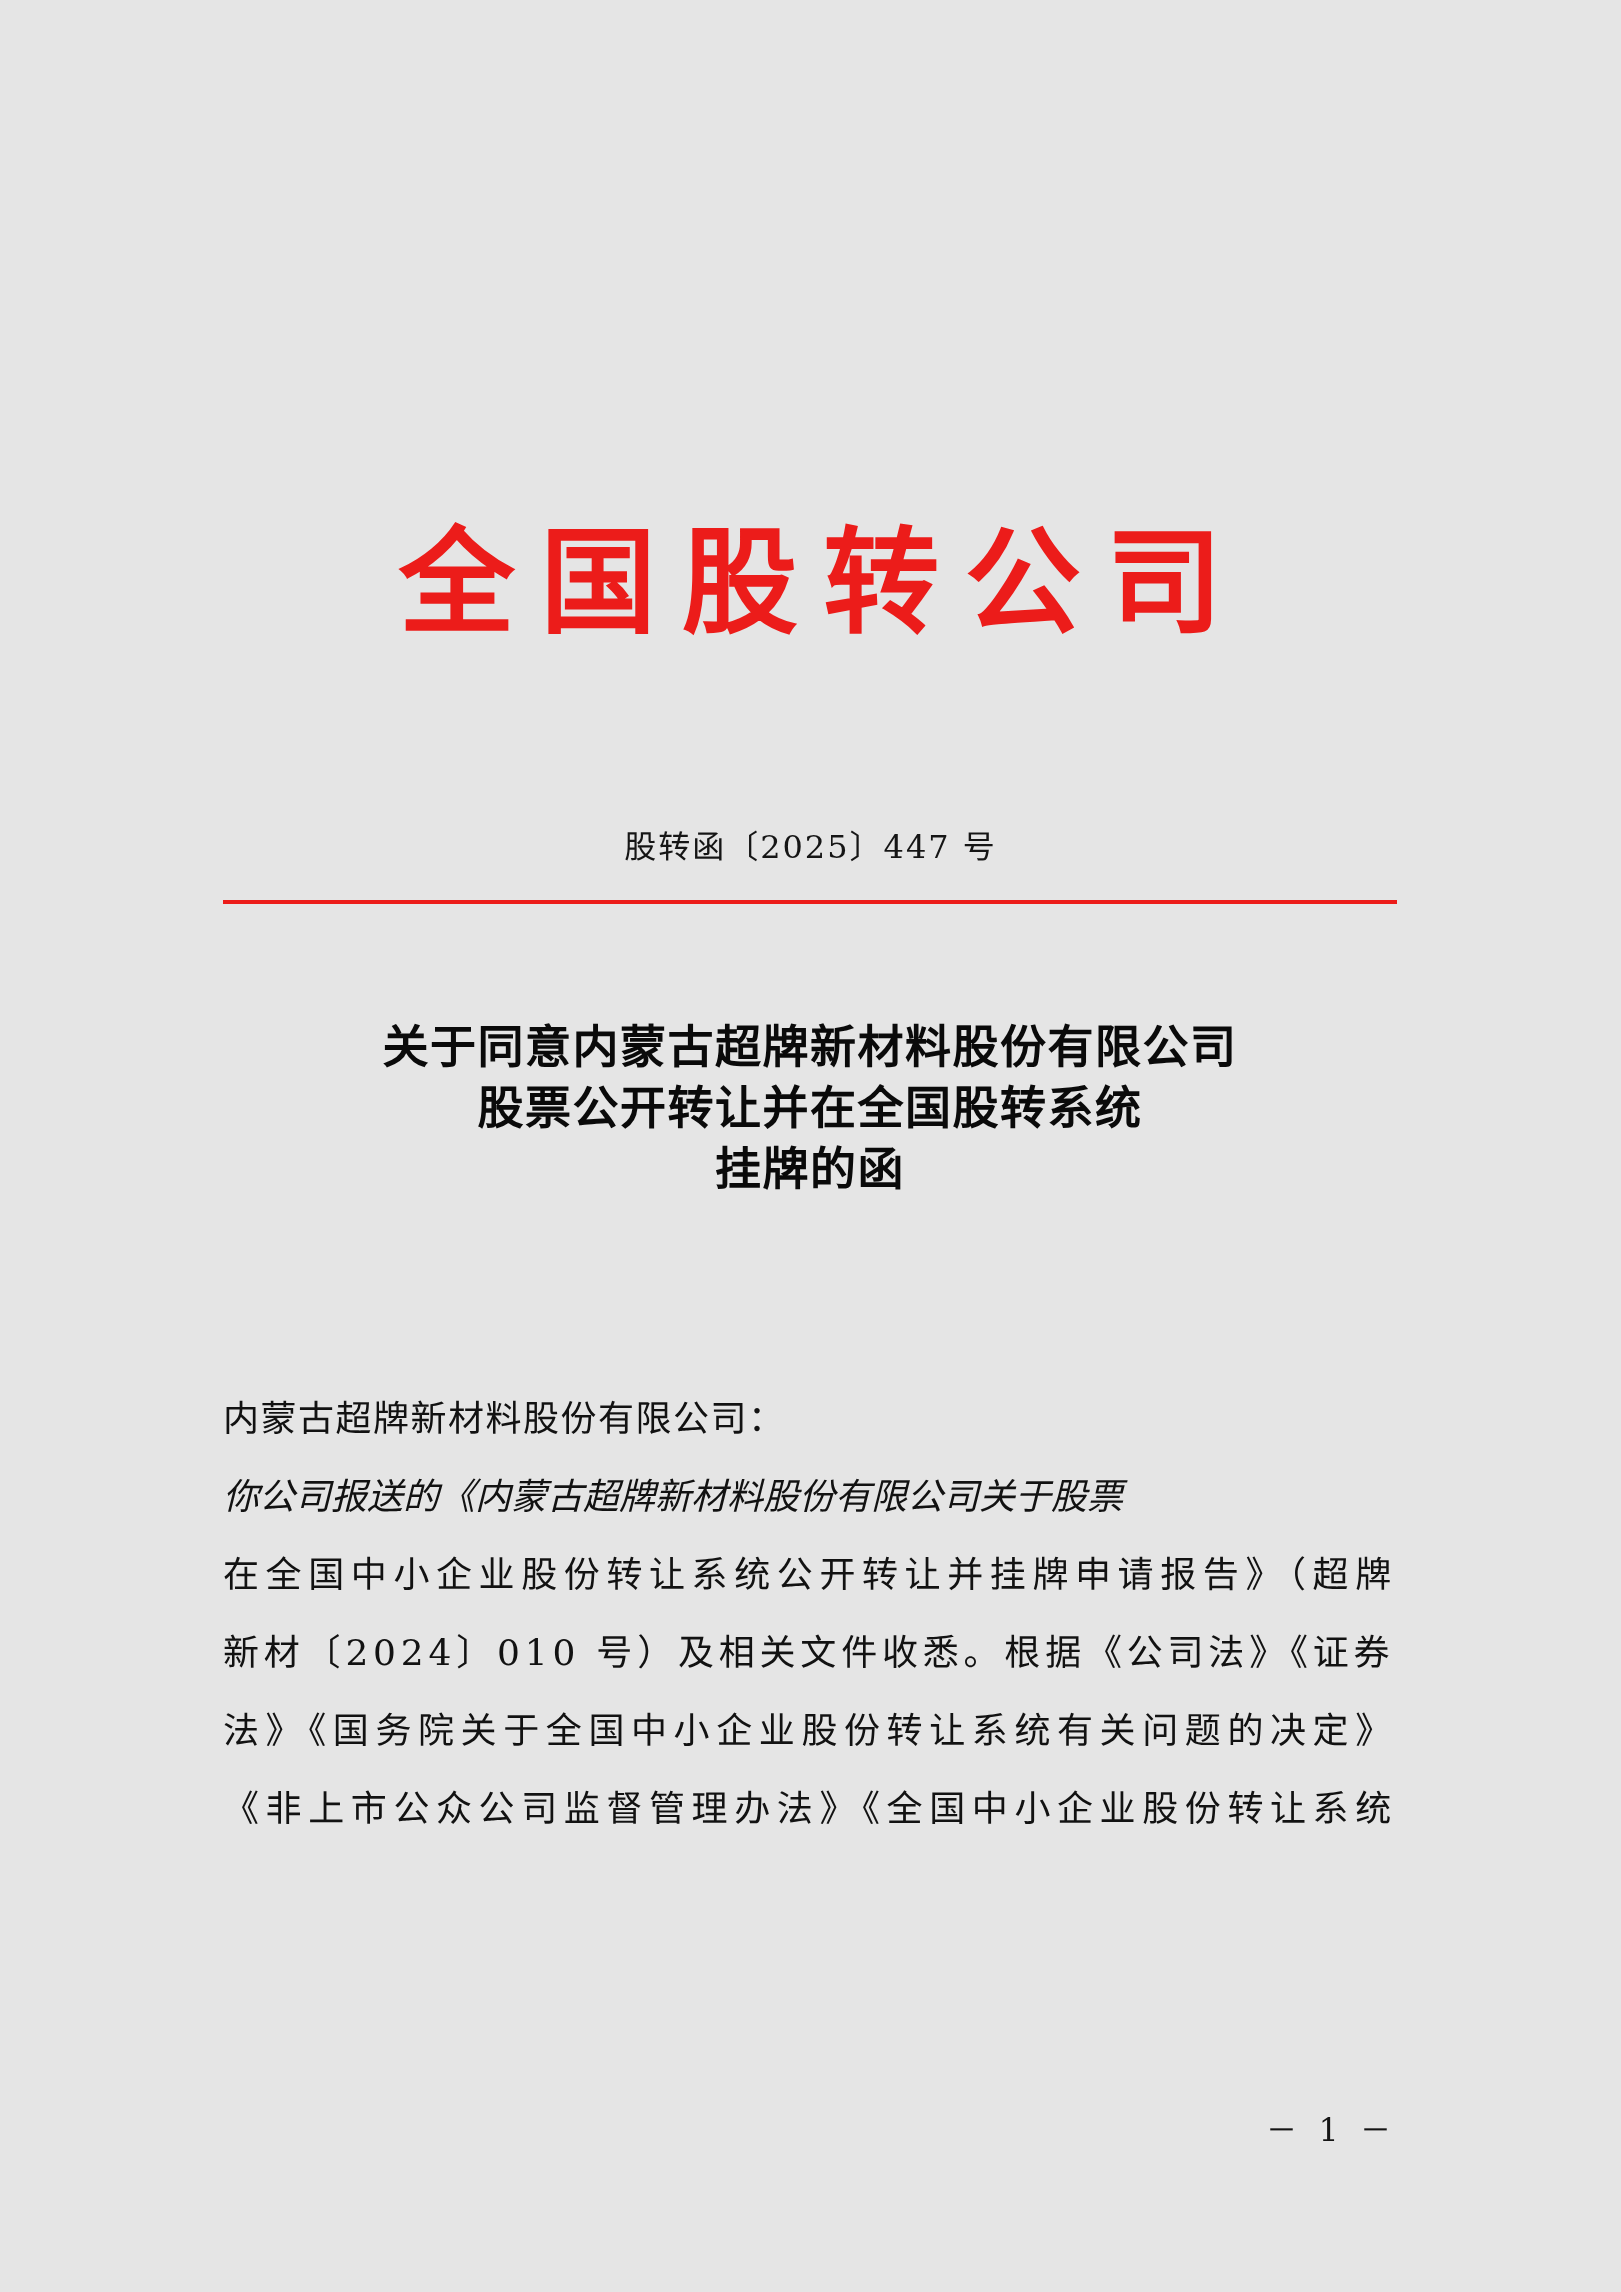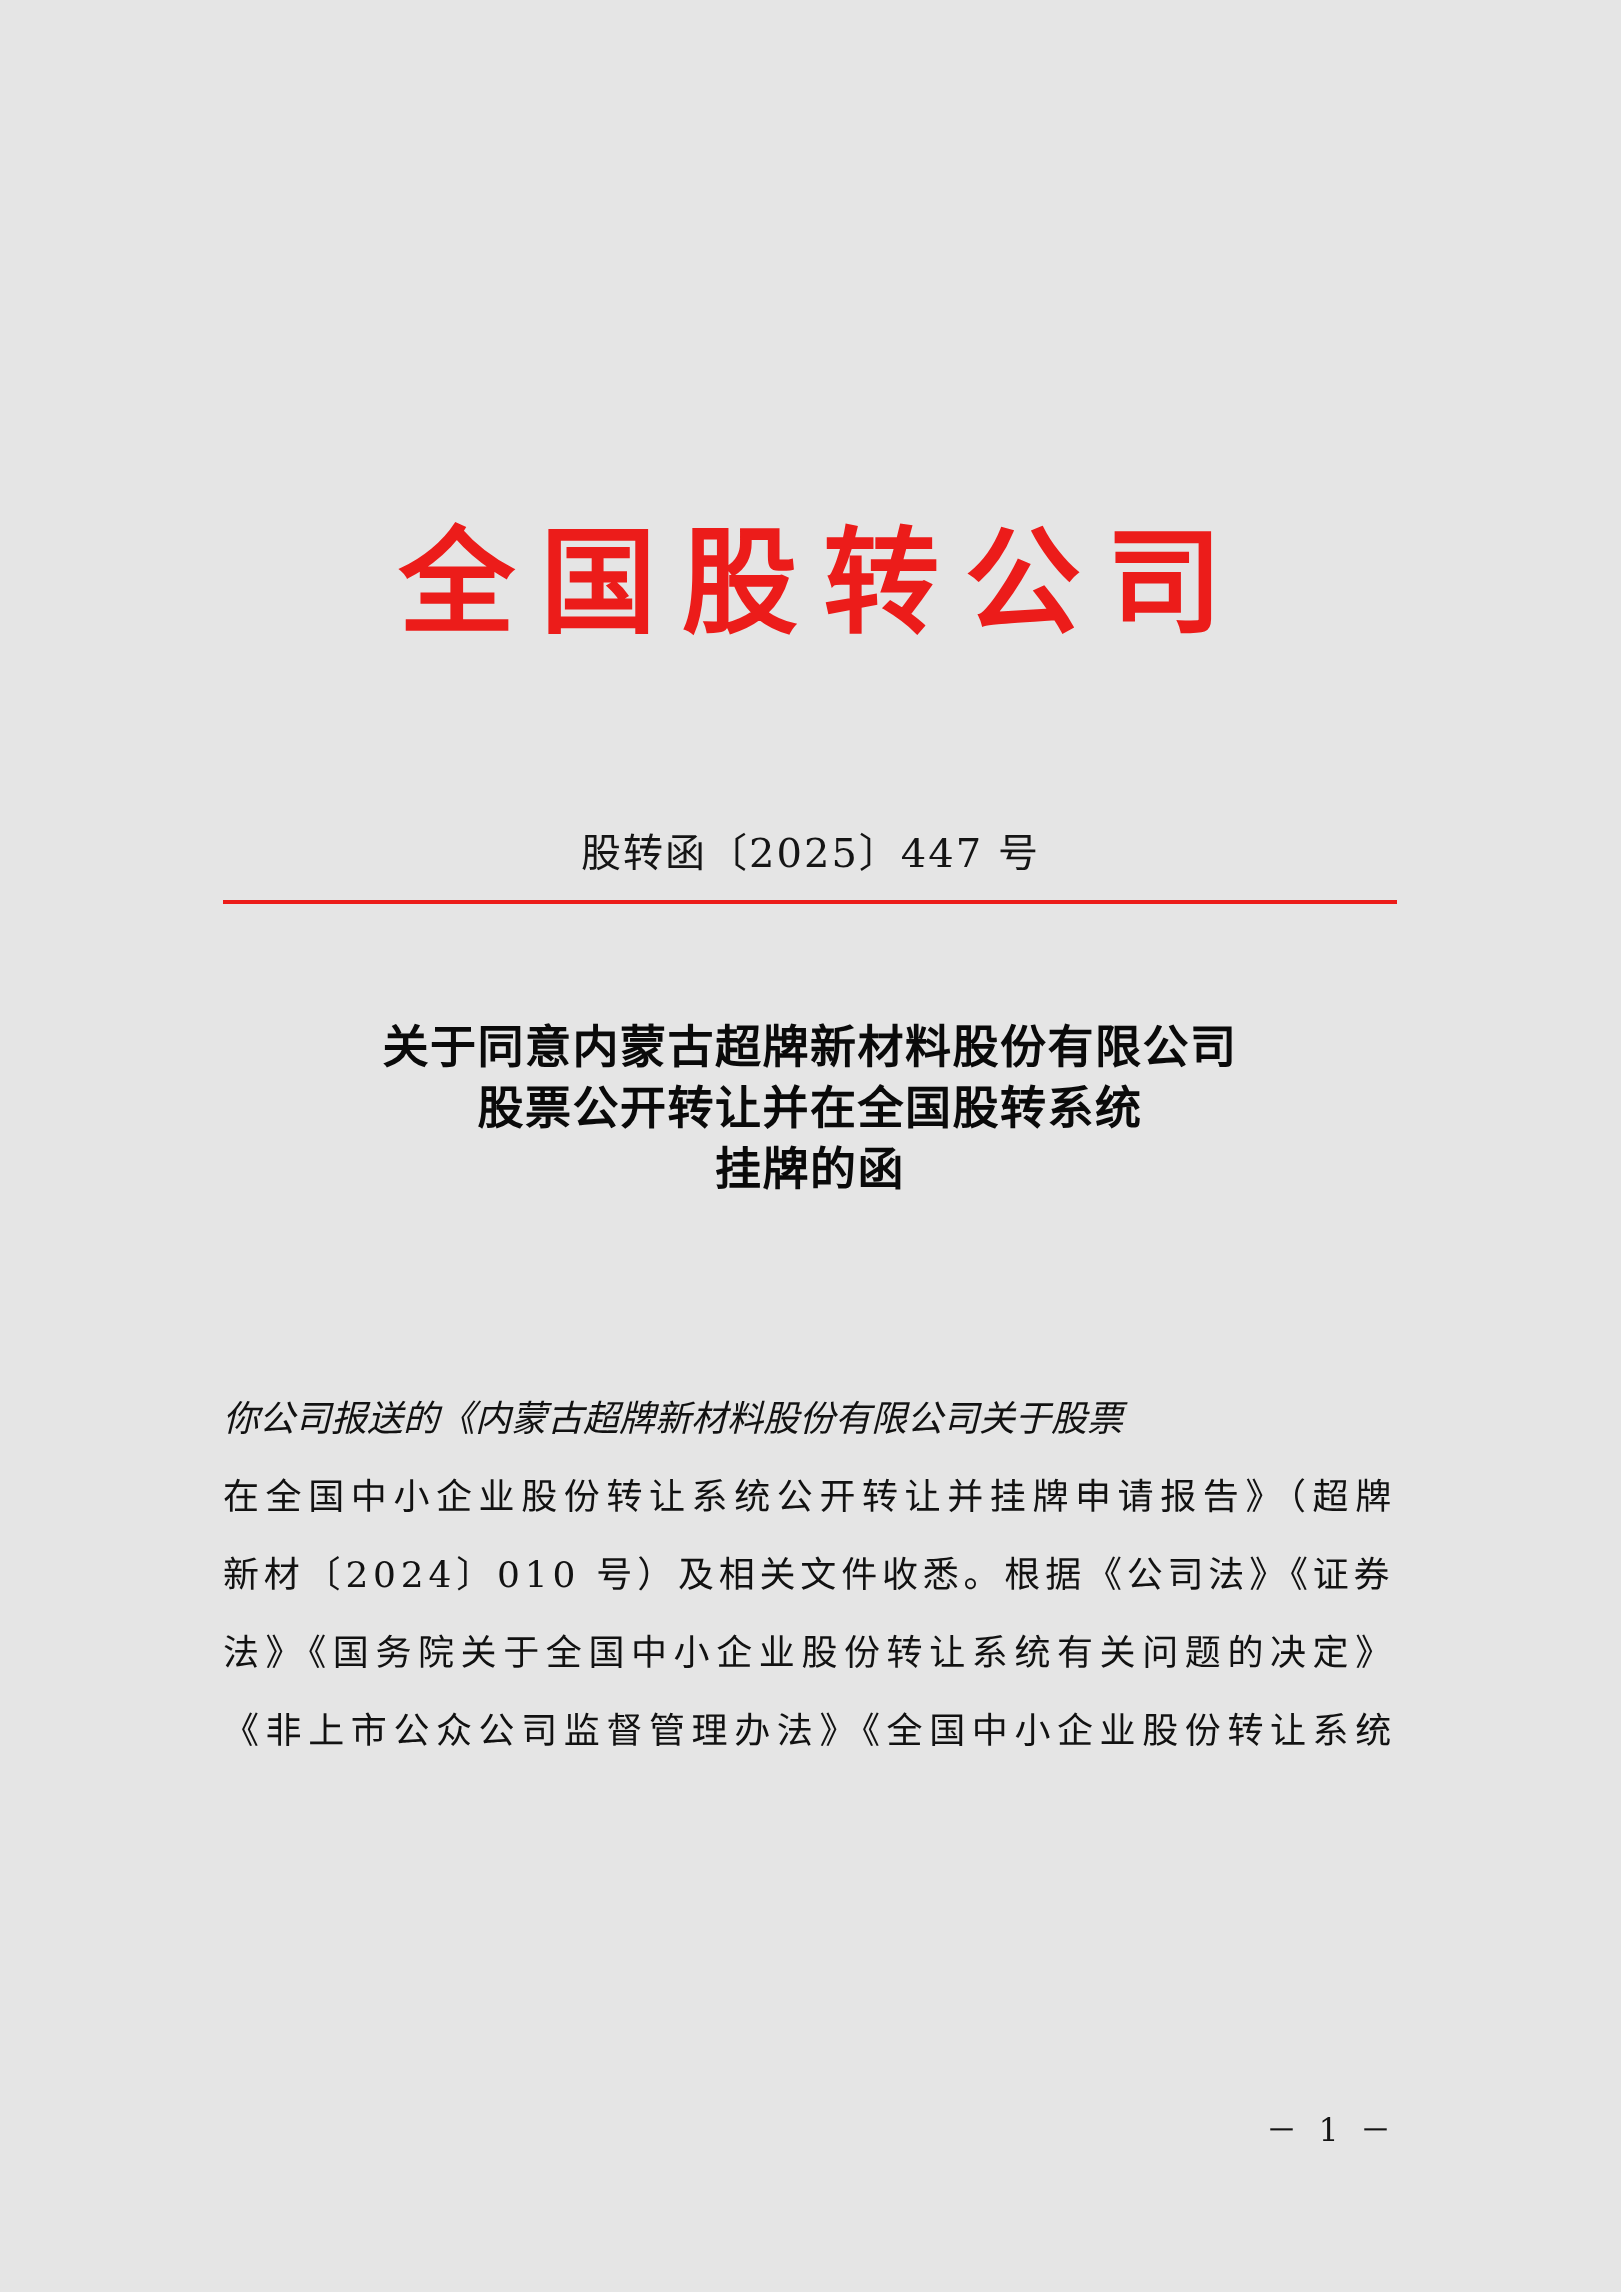--- a/index.html
+++ b/index.html
@@ -42,21 +42,21 @@
     white-space: nowrap;
   }
 
   
   .doc-number {
     position: absolute;
     left: 0;
     right: 0;
     top: 821px;
     text-align: center;
-    font-size: 40px;
+    font-size: 32px;
     letter-spacing: 2px;
     font-family: "DejaVu Serif", "Liberation Serif", serif;
     color: #151515;
     white-space: nowrap;
   }
 
   
   .red-rule {
     position: absolute;
     left: 223px;
@@ -152,20 +152,21 @@
   <hr class="red-rule" style="background: rgb(236, 28, 26);">
 
   <div class="doc-title">
     <span class="tline">关于同意内蒙古超牌新材料股份有限公司</span>
     <span class="tline">股票公开转让并在全国股转系统</span>
     <span class="tline">挂牌的函</span>
   </div>
 
   <div class="body-block" style="color: rgb(18, 18, 18);">
 
+    <span class="salutation">内蒙古超牌新材料股份有限公司：</span>
 
     <div class="body-line no-justify">
       <span>你公司报送的《内蒙古超牌新材料股份有限公司关于股票</span>
     </div>
 
     <div class="body-line">
       <span style="letter-spacing: 6.6px; margin-right: -6.6px;">在全国中小企业股份转让系统公开转让并挂牌申请报告》（超牌</span>
     </div>
 
     <div class="body-line">

